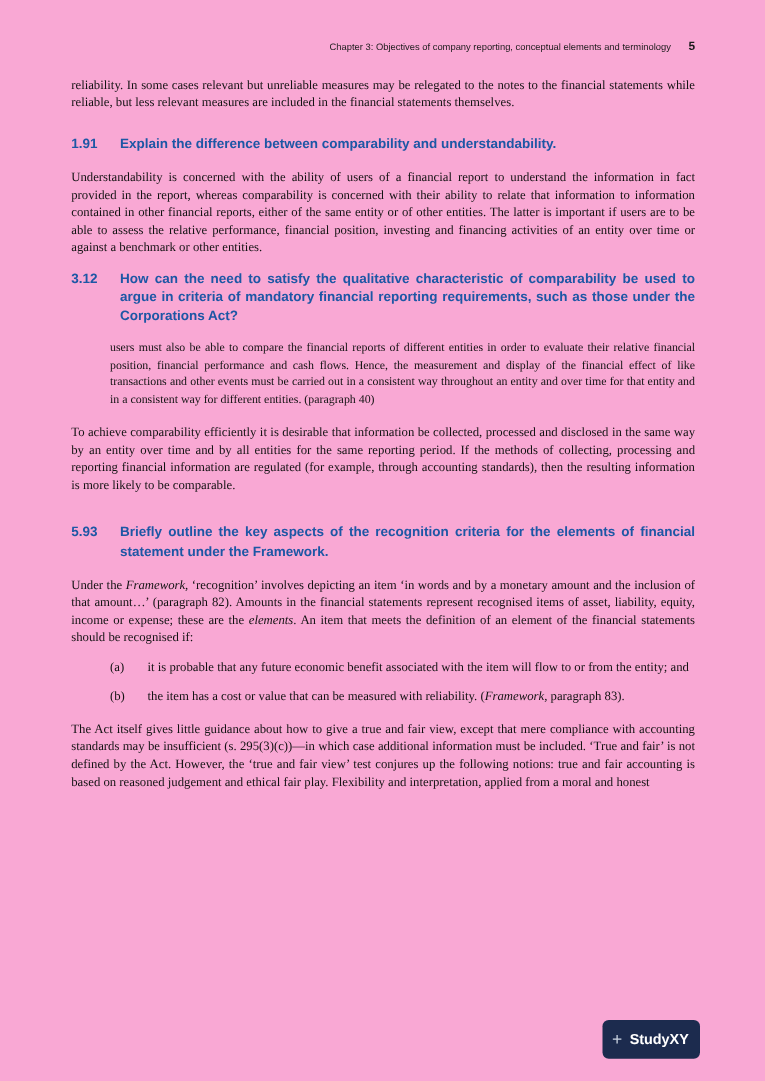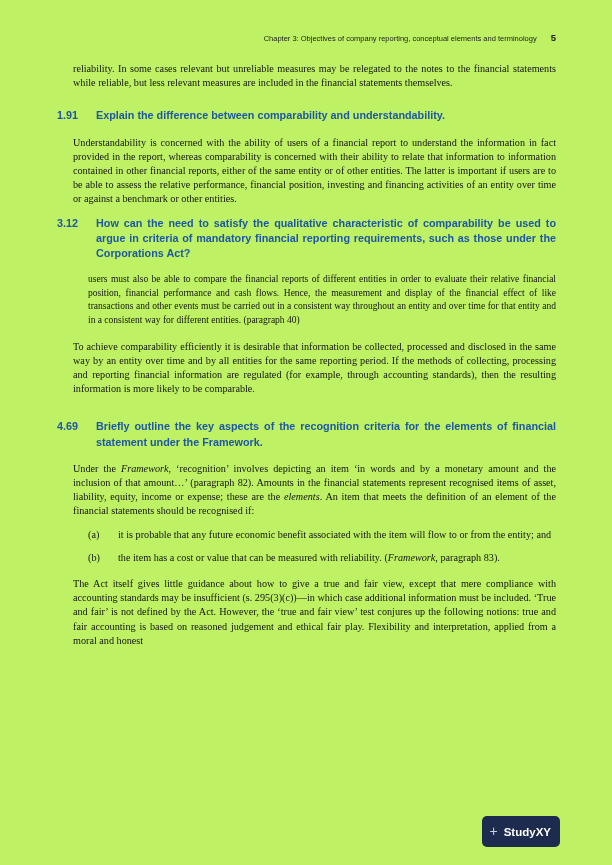--- a/index.html
+++ b/index.html
@@ -4,21 +4,21 @@
 <style>
   html, body {
     margin: 0;
     padding: 0;
     background: #ffffff;
   }
   .page {
     position: relative;
     width: 612px;
     height: 865px;
-    background: #bef264;
+    background: #f9a8d4;
     overflow: hidden;
     box-sizing: border-box;
     padding: 32px 56px 0 57px;
     font-family: "Liberation Serif", serif;
     color: #131313;
   }
   
   .page-header {
     display: flex;
     justify-content: flex-end;
@@ -27,21 +27,21 @@
     font-family: "Liberation Sans", sans-serif;
     font-size: 7.5px;
     color: #1c1c1c;
   }
   .page-number {
     font-weight: bold;
     font-size: 9.5px;
   }
   
   .body-para {
-    margin: 12px 0 0 16px;
+    margin: 12px 0 0 0;
     font-size: 10.2px;
     line-height: 14.2px;
     text-align: justify;
   }
   .body-para.first {
     margin-top: 19px;
   }
   
   .question-heading {
     display: grid;
@@ -124,21 +124,21 @@
   <p class="body-para">Understandability is concerned with the ability of users of a financial report to understand the information in fact provided in the report, whereas comparability is concerned with their ability to relate that information to information contained in other financial reports, either of the same entity or of other entities. The latter is important if users are to be able to assess the relative performance, financial position, investing and financing activities of an entity over time or against a benchmark or other entities.</p>
 
   <div class="question-heading tight">
     <span class="q-num">3.12</span>
     <span class="q-title">How can the need to satisfy the qualitative characteristic of comparability be used to argue in criteria of mandatory financial reporting requirements, such as those under the Corporations Act?</span>
   </div>
   <p class="quote-para">users must also be able to compare the financial reports of different entities in order to evaluate their relative financial position, financial performance and cash flows. Hence, the measurement and display of the financial effect of like transactions and other events must be carried out in a consistent way throughout an entity and over time for that entity and in a consistent way for different entities. (paragraph 40)</p>
   <p class="body-para">To achieve comparability efficiently it is desirable that information be collected, processed and disclosed in the same way by an entity over time and by all entities for the same reporting period. If the methods of collecting, processing and reporting financial information are regulated (for example, through accounting standards), then the resulting information is more likely to be comparable.</p>
 
   <div class="question-heading loose">
-    <span class="q-num">4.69</span>
+    <span class="q-num">5.93</span>
     <span class="q-title">Briefly outline the key aspects of the recognition criteria for the elements of financial statement under the Framework.</span>
   </div>
   <p class="body-para"><span>Under the </span><em>Framework</em><span>, ‘recognition’ involves depicting an item ‘in words and by a monetary amount and the inclusion of that amount…’ (paragraph 82). Amounts in the financial statements represent recognised items of asset, liability, equity, income or expense; these are the </span><em>elements</em><span>. An item that meets the definition of an element of the financial statements should be recognised if:</span></p>
 
   <div class="answer-list">
     <div class="list-item">
       <span class="list-marker">(a)</span>
       <span class="list-text">it is probable that any future economic benefit associated with the item will flow to or from the entity; and</span>
     </div>
     <div class="list-item">

